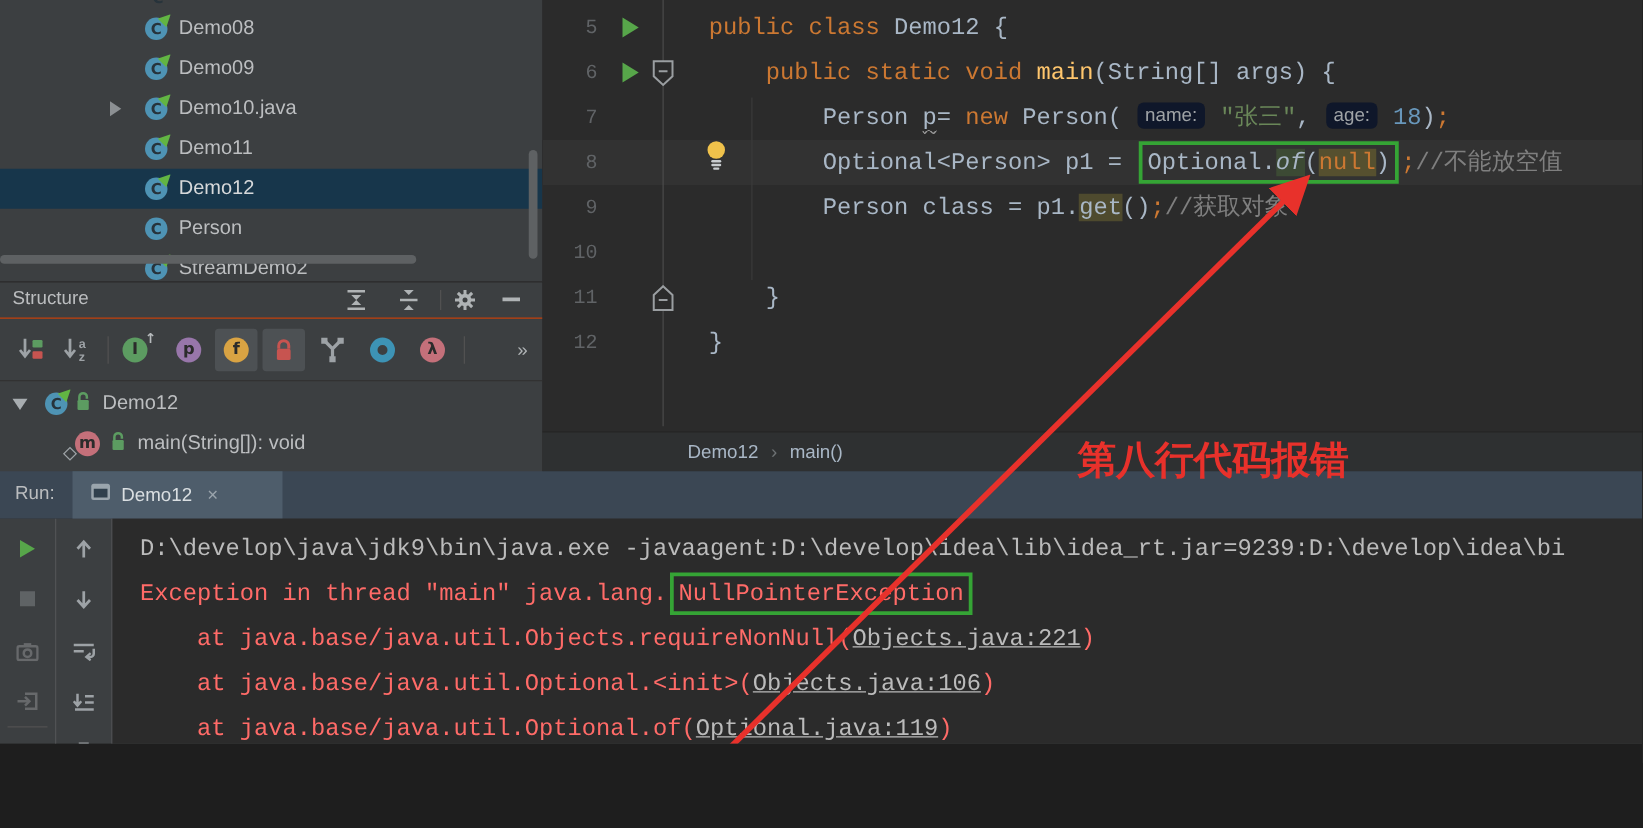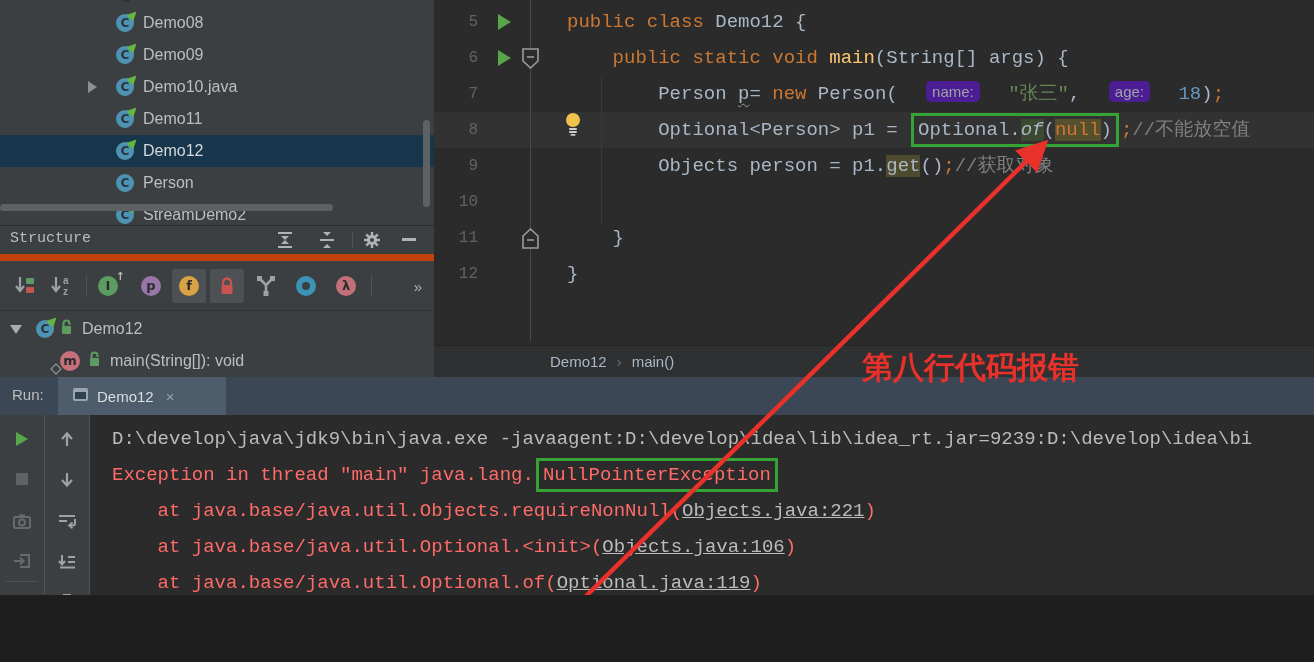--- a/index.html
+++ b/index.html
@@ -16,21 +16,21 @@
   .cicon::before{content:"C";position:absolute;inset:0;color:#27333B;font:bold 12px/18px "DejaVu Sans",sans-serif;text-align:center;}
   .cicon.run::after{content:"";position:absolute;top:-4px;right:-4px;width:10px;height:10px;background:#62B543;
       clip-path:polygon(0 0,100% 50%,0 100%);transform:rotate(-45deg);}
   .tlabel{margin-left:9px;white-space:nowrap;}
   .hscroll{position:absolute;left:0;top:204px;width:333px;height:7px;background:#5E6163;border-radius:4px;}
   .vscroll{position:absolute;left:423px;top:120px;width:7px;height:87px;background:#5E6163;border-radius:4px;}
   #partial-icon{position:absolute;left:122px;top:-11px;}
   
   #structure-panel{position:absolute;left:0;top:225px;width:434px;height:152px;background:#3C3F41;
      border-right:1px solid #252525;border-top:1px solid #2B2B2B;}
-  #structure-header{position:relative;height:28px;border-bottom:7px solid #c2410c;font-family:Liberation Mono, monospace;}
+  #structure-header{position:relative;height:28px;border-bottom:1px solid #c2410c;}
   #structure-title{position:absolute;left:10px;top:4px;color:#BBBDBF;font-size:15px;}
   .hic{position:absolute;top:5px;width:20px;height:18px;}
   #structure-toolbar{position:relative;height:49px;border-bottom:1px solid #323232;}
   .tbtn{position:absolute;top:8px;width:34px;height:34px;border-radius:3px;display:flex;align-items:center;justify-content:center;}
   .tbtn.on{background:#4D5154;}
   .scircle{position:relative;width:20px;height:20px;border-radius:50%;text-align:center;
      font:bold 13px/20px "DejaVu Sans",sans-serif;color:#2B2B2B;}
   .upbadge::after{content:"\2191";position:absolute;top:-9px;right:-7px;color:#B6BABC;font-size:11px;font-weight:bold;}
   .ring{width:19px;height:19px;border-radius:50%;border:6px solid #3D93B5;box-sizing:border-box;width:20px;height:20px;}
   .vdiv{position:absolute;top:14px;width:1px;height:22px;background:#515151;}
@@ -50,21 +50,21 @@
   .icn{width:44px;flex:none;display:flex;align-items:center;padding-left:12px;}
   .gut-run{width:0;height:0;border-left:13px solid #57A64A;border-top:8px solid transparent;border-bottom:8px solid transparent;}
   .code{flex:1;padding-left:25px;font:19px/36px "Liberation Mono",monospace;white-space:pre;color:#A9B7C6;}
   #gutter-divider{position:absolute;left:96px;top:0;width:1px;height:341px;background:#4A4A4A;}
   #indent-guide{position:absolute;left:167px;top:78px;width:1px;height:146px;background:#3A3A3A;}
   .foldmark{position:absolute;left:87px;}
   #bulb{position:absolute;left:130px;top:112px;}
   
   .x-d{color:#A9B7C6}.x-k{color:#CC7832}.x-s{color:#6A8759}.x-n{color:#6897BB}.x-c{color:#7F7F7F}
   .x-m{color:#FFC66D}.x-f{color:#9876AA;font-style:italic}.x-im{font-style:italic}
-  .x-hint{background:#4c1d95;color:#9FA3A6;border-radius:5px;padding:2px 6px;margin:0 17px;
+  .x-hint{background:#0f172a;color:#9FA3A6;border-radius:5px;padding:2px 6px;margin:0 1px;
      font:15px/15px "Liberation Sans",sans-serif;vertical-align:2px;}
   .x-hl-of{background:#3C4A34}.x-hl-null{background:#56502F}.x-hl-get{background:#4E4A2E}
   .x-wavy{text-decoration:underline wavy #999999 1px;text-underline-offset:4px;}
   .x-gbox{border:3px solid #35A435;padding:3px 4px;margin:0 2px;}
   .x-out{color:#BBBBBB}.x-err{color:#FF6B68}
   .x-lnk{color:#BBBBBB;text-decoration:underline}
   .x-blnk{color:#5394EC;text-decoration:underline}
   
   #breadcrumb{position:absolute;left:434px;top:345px;width:880px;height:32px;background:#2E3031;
      border-top:1px solid #242424;display:flex;align-items:center;padding-left:116px;box-sizing:border-box;
@@ -271,21 +271,21 @@
           <span class="code"><span class="x-d">        Person </span><span class="x-d x-wavy">p</span><span class="x-d">= </span><span class="x-k">new</span><span class="x-d"> Person( </span><span class="x-hint">name:</span><span class="x-d"> </span><span class="x-s">"张三"</span><span class="x-d">, </span><span class="x-hint">age:</span><span class="x-d"> </span><span class="x-n">18</span><span class="x-d">)</span><span class="x-k">;</span></span>
         </div>
         <div class="crow current">
           <span class="ln">8</span>
           <span class="icn"></span>
           <span class="code"><span class="x-d">        Optional&lt;Person&gt; p1 = </span><span class="x-gbox"><span class="x-d">Optional.</span><span class="x-im x-hl-of">of</span><span class="x-d">(</span><span class="x-k x-hl-null">null</span><span class="x-d">)</span></span><span class="x-k">;</span><span class="x-c">//不能放空值</span></span>
         </div>
         <div class="crow">
           <span class="ln">9</span>
           <span class="icn"></span>
-          <span class="code"><span class="x-d">        Objects person = p1.</span><span class="x-d x-hl-get">get</span><span class="x-d">()</span><span class="x-k">;</span><span class="x-c">//获取对象</span></span>
+          <span class="code"><span class="x-d">        Person class = p1.</span><span class="x-d x-hl-get">get</span><span class="x-d">()</span><span class="x-k">;</span><span class="x-c">//获取对象</span></span>
         </div>
         <div class="crow">
           <span class="ln">10</span>
           <span class="icn"></span>
         </div>
         <div class="crow">
           <span class="ln">11</span>
           <span class="icn"></span>
           <span class="code"><span class="x-d">    }</span></span>
         </div>

